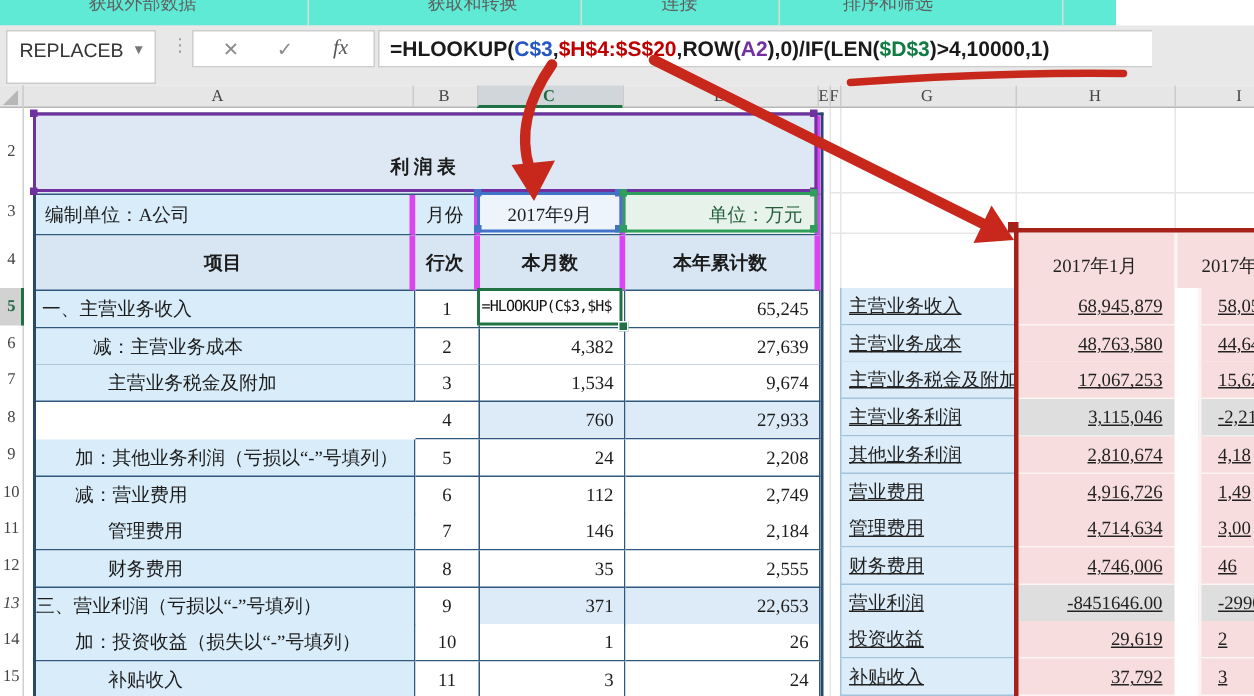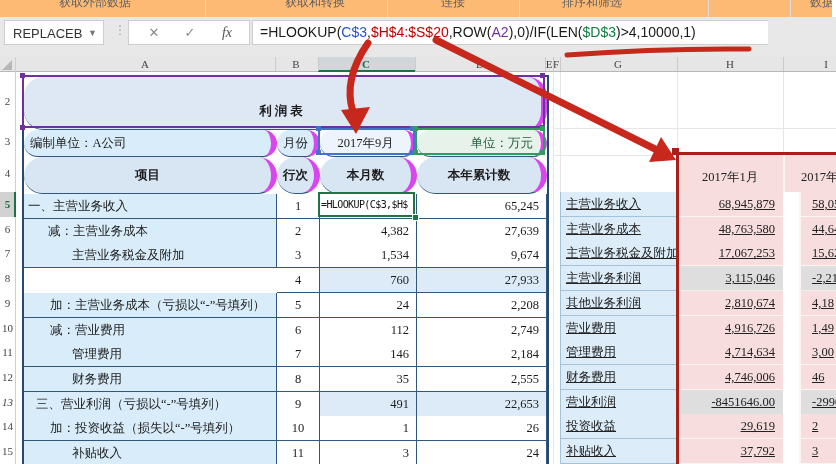--- a/index.html
+++ b/index.html
@@ -1,50 +1,50 @@
 <!DOCTYPE html>
 <html><head>
 <meta charset="utf-8">
 <style>
   html,body{margin:0;padding:0;}
   body{width:836px;height:464px;position:relative;overflow:hidden;background:#fff;
        font-family:"Liberation Sans",sans-serif;-webkit-font-smoothing:antialiased;}
   .abs{position:absolute;}
   
-  .ribbon{left:0;top:0;width:832px;height:17px;background:#fdba74;border-bottom:1px solid #e2e2e2;overflow:hidden;}
+  .ribbon{left:0;top:0;width:744px;height:17px;background:#5eead4;border-bottom:1px solid #e2e2e2;overflow:hidden;}
   .ribbon-label{position:absolute;top:-6px;font-size:12px;color:#5f5f5f;white-space:nowrap;transform:translateX(-50%);}
   .ribbon-sep{position:absolute;top:0;width:1px;height:17px;background:#dcdcdc;}
   
   .fxrow{left:0;top:17px;width:836px;height:40px;background:#e8e8e8;}
-  .namebox{position:absolute;left:4px;top:3px;width:100px;height:25px;background:#fff;border:1px solid #cdcdcd;
+  .namebox{position:absolute;left:4px;top:3px;width:100px;height:36px;background:#fff;border:1px solid #cdcdcd;
            font-size:13px;color:#333;line-height:25px;padding-left:8px;box-sizing:border-box;}
   .namebox .dd{position:absolute;right:6px;top:0;color:#777;font-size:9px;}
   .dots{position:absolute;left:114px;top:6px;color:#9a9a9a;font-size:12px;}
   .fxbtns{position:absolute;left:128px;top:3px;width:122px;height:25px;background:#fff;border:1px solid #cdcdcd;box-sizing:border-box;}
   .fxbtns span{position:absolute;top:0;line-height:23px;color:#8a8a8a;font-size:13px;transform:translateX(-50%);}
   .fxbtns .fx{font-family:"Liberation Serif",serif;font-style:italic;color:#555;font-size:14px;}
-  .fbar{position:absolute;left:252px;top:3px;width:516px;height:25px;background:#fff;border:1px solid #cdcdcd;border-right:none;box-sizing:border-box;overflow:hidden;}
+  .fbar{position:absolute;left:252px;top:3px;width:516px;height:25px;background:#fff;border:1px solid #cdcdcd;border-right:none;box-sizing:border-box;overflow:hidden;font-weight:bold;}
   .fbar .ftext{position:absolute;left:7px;top:0;line-height:23px;font-size:14px;white-space:nowrap;color:#1a1a1a;}
   
   .colhead{left:0;top:57px;width:836px;height:15px;background:#e6e6e6;border-bottom:1px solid #b8b8b8;box-sizing:border-box;}
   .colhead .letter{position:absolute;top:0;line-height:15px;font-family:"Liberation Serif",serif;font-size:11px;color:#444;transform:translateX(-50%);}
   .colhead .tick{position:absolute;top:0;width:1px;height:14px;background:#cbcbcb;}
   .selcolbg{position:absolute;left:318px;top:0;width:97px;height:15px;background:#d0d6da;border-bottom:2px solid #1e7145;box-sizing:border-box;}
   .selcol-letter{color:#1e6b43 !important;font-weight:bold;}
   .selectall{position:absolute;left:2px;top:3px;width:0;height:0;border-left:10px solid transparent;border-bottom:10px solid #b7b7b7;}
   .gutterline{left:15px;top:57px;width:1px;height:407px;background:#cfcfcf;}
   .rownum{position:absolute;left:0;width:15px;text-align:center;font-family:"Liberation Serif",serif;font-size:11px;color:#444;line-height:14px;}
   .selrowbg{left:0;top:192px;width:14px;height:25px;background:#d2d2d2;border-right:2px solid #1e7145;}
   .selrow-num{color:#1e6b43 !important;font-weight:bold;}
   .gl{position:absolute;background:#e6e6e6;}
   
   #ltable{left:22px;top:75px;width:523px;height:389px;border:2px solid #27496d;border-bottom:none;box-sizing:content-box;
           font-family:"Liberation Serif",serif;color:#1c1c1c;}
-  #ltable .cell{position:absolute;box-sizing:border-box;border-right:6px solid #d946ef;border-bottom:1px solid #30587e;
-                font-size:12.5px;white-space:nowrap;overflow:hidden;border-radius:19px;}
+  #ltable .cell{position:absolute;box-sizing:border-box;border-right:4px solid #d946ef;border-bottom:1px solid #30587e;
+                font-size:12.5px;white-space:nowrap;overflow:hidden;}
   .t-title{left:0;top:0;width:523px;height:53px;background:#dee8f5;text-align:center;font-weight:bold;
            font-size:17px;letter-spacing:3px;line-height:68px;}
   .r3a{left:0;top:53px;width:253px;height:27px;background:#d9ecf9;line-height:27px;padding-left:6px;}
   .r3b{left:253px;top:53px;width:43px;height:27px;background:#d9ecf9;text-align:center;line-height:27px;}
   .r3c{left:296px;top:53px;width:97px;height:27px;background:#edf4fb;text-align:center;line-height:27px;}
   .r3d{left:393px;top:53px;width:130px;height:27px;background:#e7f3ea;text-align:right;line-height:27px;padding-right:8px;color:#235c3a;}
   .h4c{position:absolute;top:80px;height:37px;background:#d8e6f3;text-align:center;font-weight:bold;font-size:13.5px;line-height:37px;}
   .lrow{position:absolute;left:0;width:523px;height:25px;}
   .lc{position:absolute;top:0;height:25px;line-height:24px;box-sizing:border-box;border-right:1px solid #30587e;border-bottom:1px solid #30587e;overflow:hidden;white-space:nowrap;font-size:12.5px;}
   .ca{left:0;width:253px;background:#d9ecf9;}
@@ -145,38 +145,38 @@
   <div class="cell h4c" style="left:253px;width:43px">行次</div>
   <div class="cell h4c" style="left:393px;width:130px">本年累计数</div>
   <div id="left-rows">
       <div class="lrow" style="top: 117px;">
     <div class="lc ca" style="padding-left: 4px;">一、主营业务收入</div>
     <div class="lc cb">1</div>
     <div class="lc cc"></div>
     <div class="lc cd">65,245</div>
   </div>
       <div class="lrow" style="top: 141.72px;">
-    <div class="lc ca" style="padding-left: 24px;">减：主营业务成本</div>
+    <div class="lc ca" style="padding-left: 38px;">减：主营业务成本</div>
     <div class="lc cb">2</div>
     <div class="lc cc">4,382</div>
     <div class="lc cd">27,639</div>
   </div>
       <div class="lrow" style="top: 166.44px;">
     <div class="lc ca" style="padding-left: 48px;">主营业务税金及附加</div>
     <div class="lc cb">3</div>
     <div class="lc cc">1,534</div>
     <div class="lc cd">9,674</div>
   </div>
       <div class="lrow band" style="top: 191.16px;">
     <div class="lc cb">4</div>
     <div class="lc cc">760</div>
     <div class="lc cd">27,933</div>
   </div>
       <div class="lrow" style="top: 215.88px;">
-    <div class="lc ca" style="padding-left: 26px;">加：主营业务成本（亏损以“-”号填列）</div>
+    <div class="lc ca" style="padding-left: 26px;">加：其他业务利润（亏损以“-”号填列）</div>
     <div class="lc cb">5</div>
     <div class="lc cc">24</div>
     <div class="lc cd">2,208</div>
   </div>
       <div class="lrow" style="top: 240.6px;">
     <div class="lc ca" style="padding-left: 26px;">减：营业费用</div>
     <div class="lc cb">6</div>
     <div class="lc cc">112</div>
     <div class="lc cd">2,749</div>
   </div>
@@ -186,23 +186,23 @@
     <div class="lc cc">146</div>
     <div class="lc cd">2,184</div>
   </div>
       <div class="lrow" style="top: 290.04px;">
     <div class="lc ca" style="padding-left: 48px;">财务费用</div>
     <div class="lc cb">8</div>
     <div class="lc cc">35</div>
     <div class="lc cd">2,555</div>
   </div>
       <div class="lrow band" style="top: 314.76px;">
-    <div class="lc ca" style="padding-left: 12px;">三、营业利润（亏损以“-”号填列）</div>
+    <div class="lc ca" style="padding-left: 0;">三、营业利润（亏损以“-”号填列）</div>
     <div class="lc cb">9</div>
-    <div class="lc cc">491</div>
+    <div class="lc cc">371</div>
     <div class="lc cd">22,653</div>
   </div>
       <div class="lrow" style="top: 339.48px;">
     <div class="lc ca" style="padding-left: 26px;">加：投资收益（损失以“-”号填列）</div>
     <div class="lc cb">10</div>
     <div class="lc cc">1</div>
     <div class="lc cd">26</div>
   </div>
       <div class="lrow" style="top: 364.2px;">
     <div class="lc ca" style="padding-left: 48px;">补贴收入</div>

